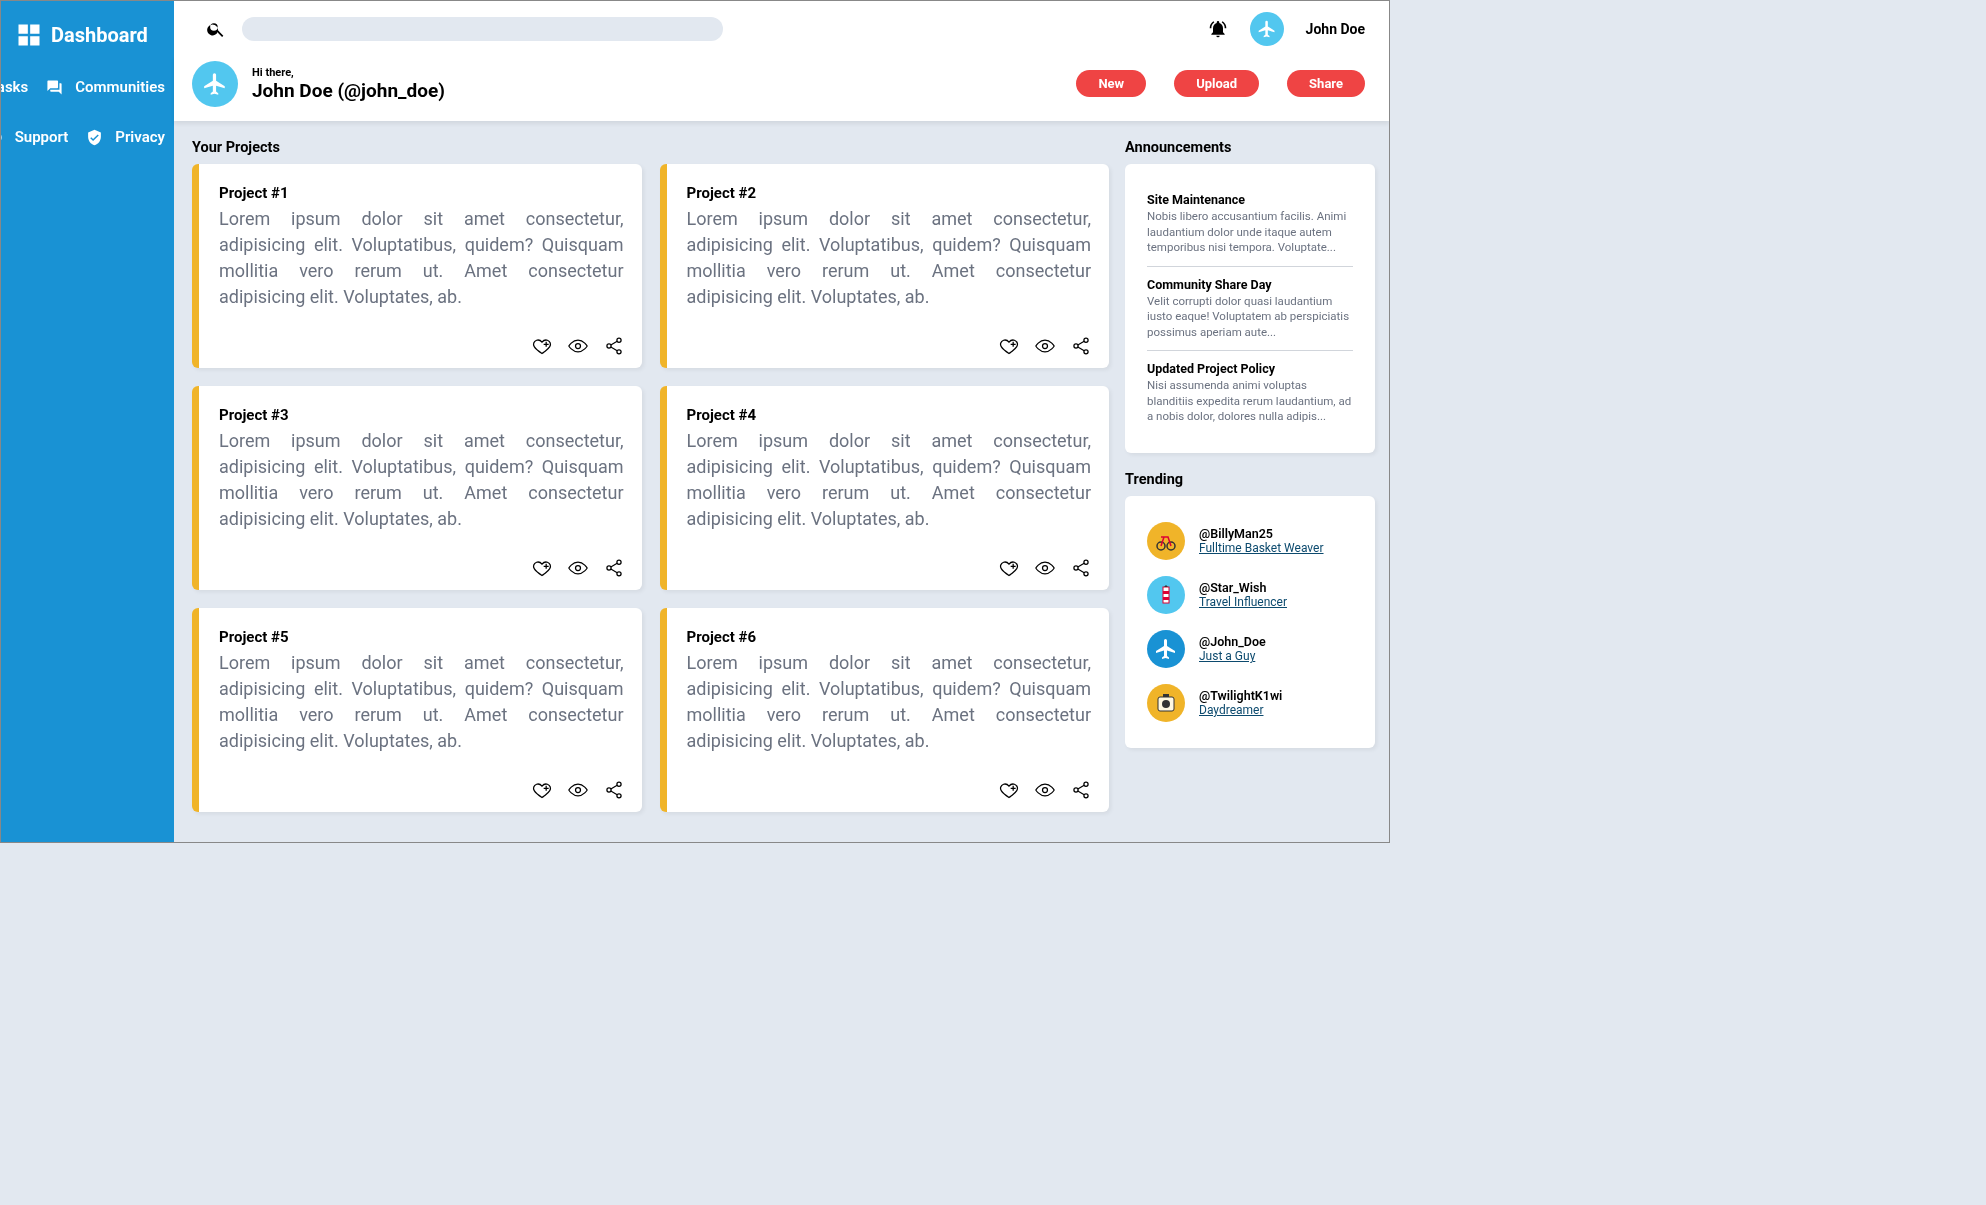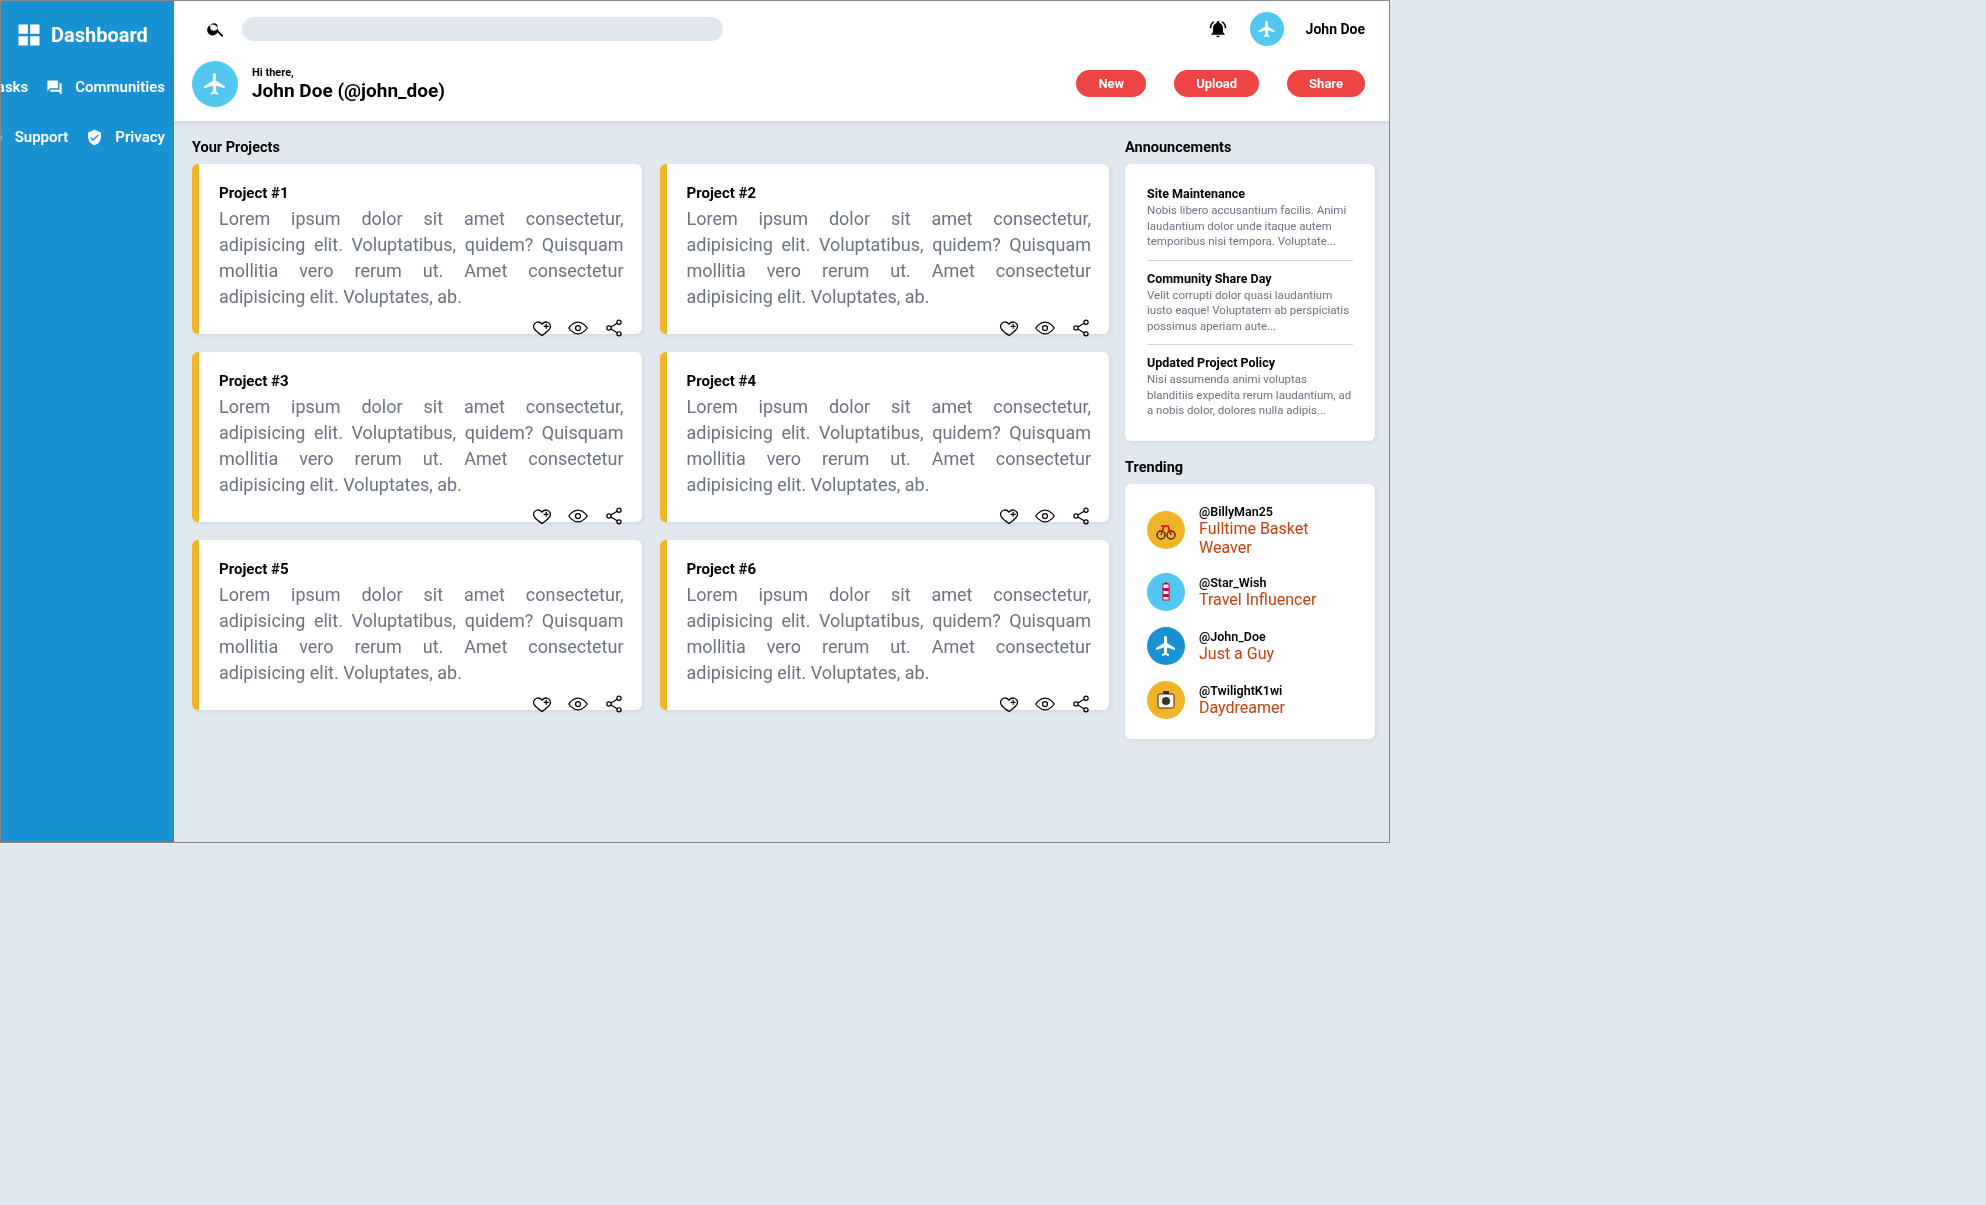--- a/index.html
+++ b/index.html
@@ -26,37 +26,37 @@
     .avatar-lg { width: 46px; height: 46px; border-radius: 50%; background: #52c7ef; display: flex; align-items: center; justify-content: center; }
     .avatar-lg svg { width: 26px; height: 26px; fill: #fff; }
     .greet-small { font-size: 11px; font-weight: 700; }
     .greet-big { font-size: 19px; font-weight: 700; }
     .header-spacer { flex: 1; }
     .btn { background: #ef4444; color: #fff; border: none; border-radius: 18px; padding: 6px 22px; font-size: 13px; font-weight: 700; cursor: pointer; margin-left: 14px; }
     
     .main { grid-row: 3; grid-column: 2; display: grid; grid-template-columns: 1fr 250px; gap: 16px; padding: 18px 14px 24px 18px; overflow: auto; }
     .section-title { font-size: 14.5px; font-weight: 700; margin-bottom: 8px; }
     .projects-grid { display: grid; grid-template-columns: 1fr 1fr; gap: 18px; }
-    .project-card { background: #fff; border-left: 7px solid #f0b429; border-radius: 6px; padding: 20px 18px 12px 20px; box-shadow: 2px 2px 4px rgba(0,0,0,0.06); display: flex; flex-direction: column; height: 170px; }
+    .project-card { background: #fff; border-left: 7px solid #f0b429; border-radius: 6px; padding: 20px 18px 12px 20px; box-shadow: 2px 2px 4px rgba(0,0,0,0.06); display: flex; flex-direction: column; height: 204px; }
     .project-title { font-size: 15px; font-weight: 700; margin-bottom: 4px; }
     .project-desc { font-size: 18px; color: #6b7280; line-height: 1.45; text-align: justify; }
     .project-actions { margin-top: auto; display: flex; justify-content: flex-end; gap: 16px; padding-top: 8px; }
     .project-actions svg { width: 20px; height: 20px; fill: none; stroke: #000; stroke-width: 1.5; cursor: pointer; }
     
-    .aside-card { background: #fff; border-radius: 6px; padding: 12px 22px; box-shadow: 2px 2px 4px rgba(0,0,0,0.06); }
+    .aside-card { background: #fff; border-radius: 6px; padding: 18px 22px; box-shadow: 2px 2px 4px rgba(0,0,0,0.06); }
     .ann-item { padding: 10px 0; border-bottom: 1px solid #d1d5db; }
     .ann-item:last-child { border-bottom: none; }
     .ann-title { font-size: 12.5px; font-weight: 700; margin-bottom: 2px; }
     .ann-body { font-size: 11.5px; color: #6b7280; line-height: 1.35; overflow: hidden; display: -webkit-box; -webkit-line-clamp: 3; -webkit-box-orient: vertical; }
     .trending-section { margin-top: 18px; }
     .trend-item { display: flex; align-items: center; gap: 14px; padding: 8px 0; }
     .trend-avatar { width: 38px; height: 38px; border-radius: 50%; display: flex; align-items: center; justify-content: center; flex-shrink: 0; }
     .trend-avatar svg { width: 24px; height: 24px; }
     .trend-handle { font-size: 12.5px; font-weight: 600; }
-    .trend-role { font-size: 16px; color: #c2410c; }
+    .trend-role { font-size: 12px; color: #0c4a6e; text-decoration: underline; }
   </style>
 </head>
 <body>
 
 <aside class="sidebar">
   <div class="brand">
     <svg viewBox="0 0 24 24">
         <path d="M13 3v8h8V3h-8zM3 21h8v-8H3v8zm0-10h8V3H3v8zm10 10h8V13h-8v8z"></path>
       </svg>
     <span class="brand-label">Dashboard</span>

